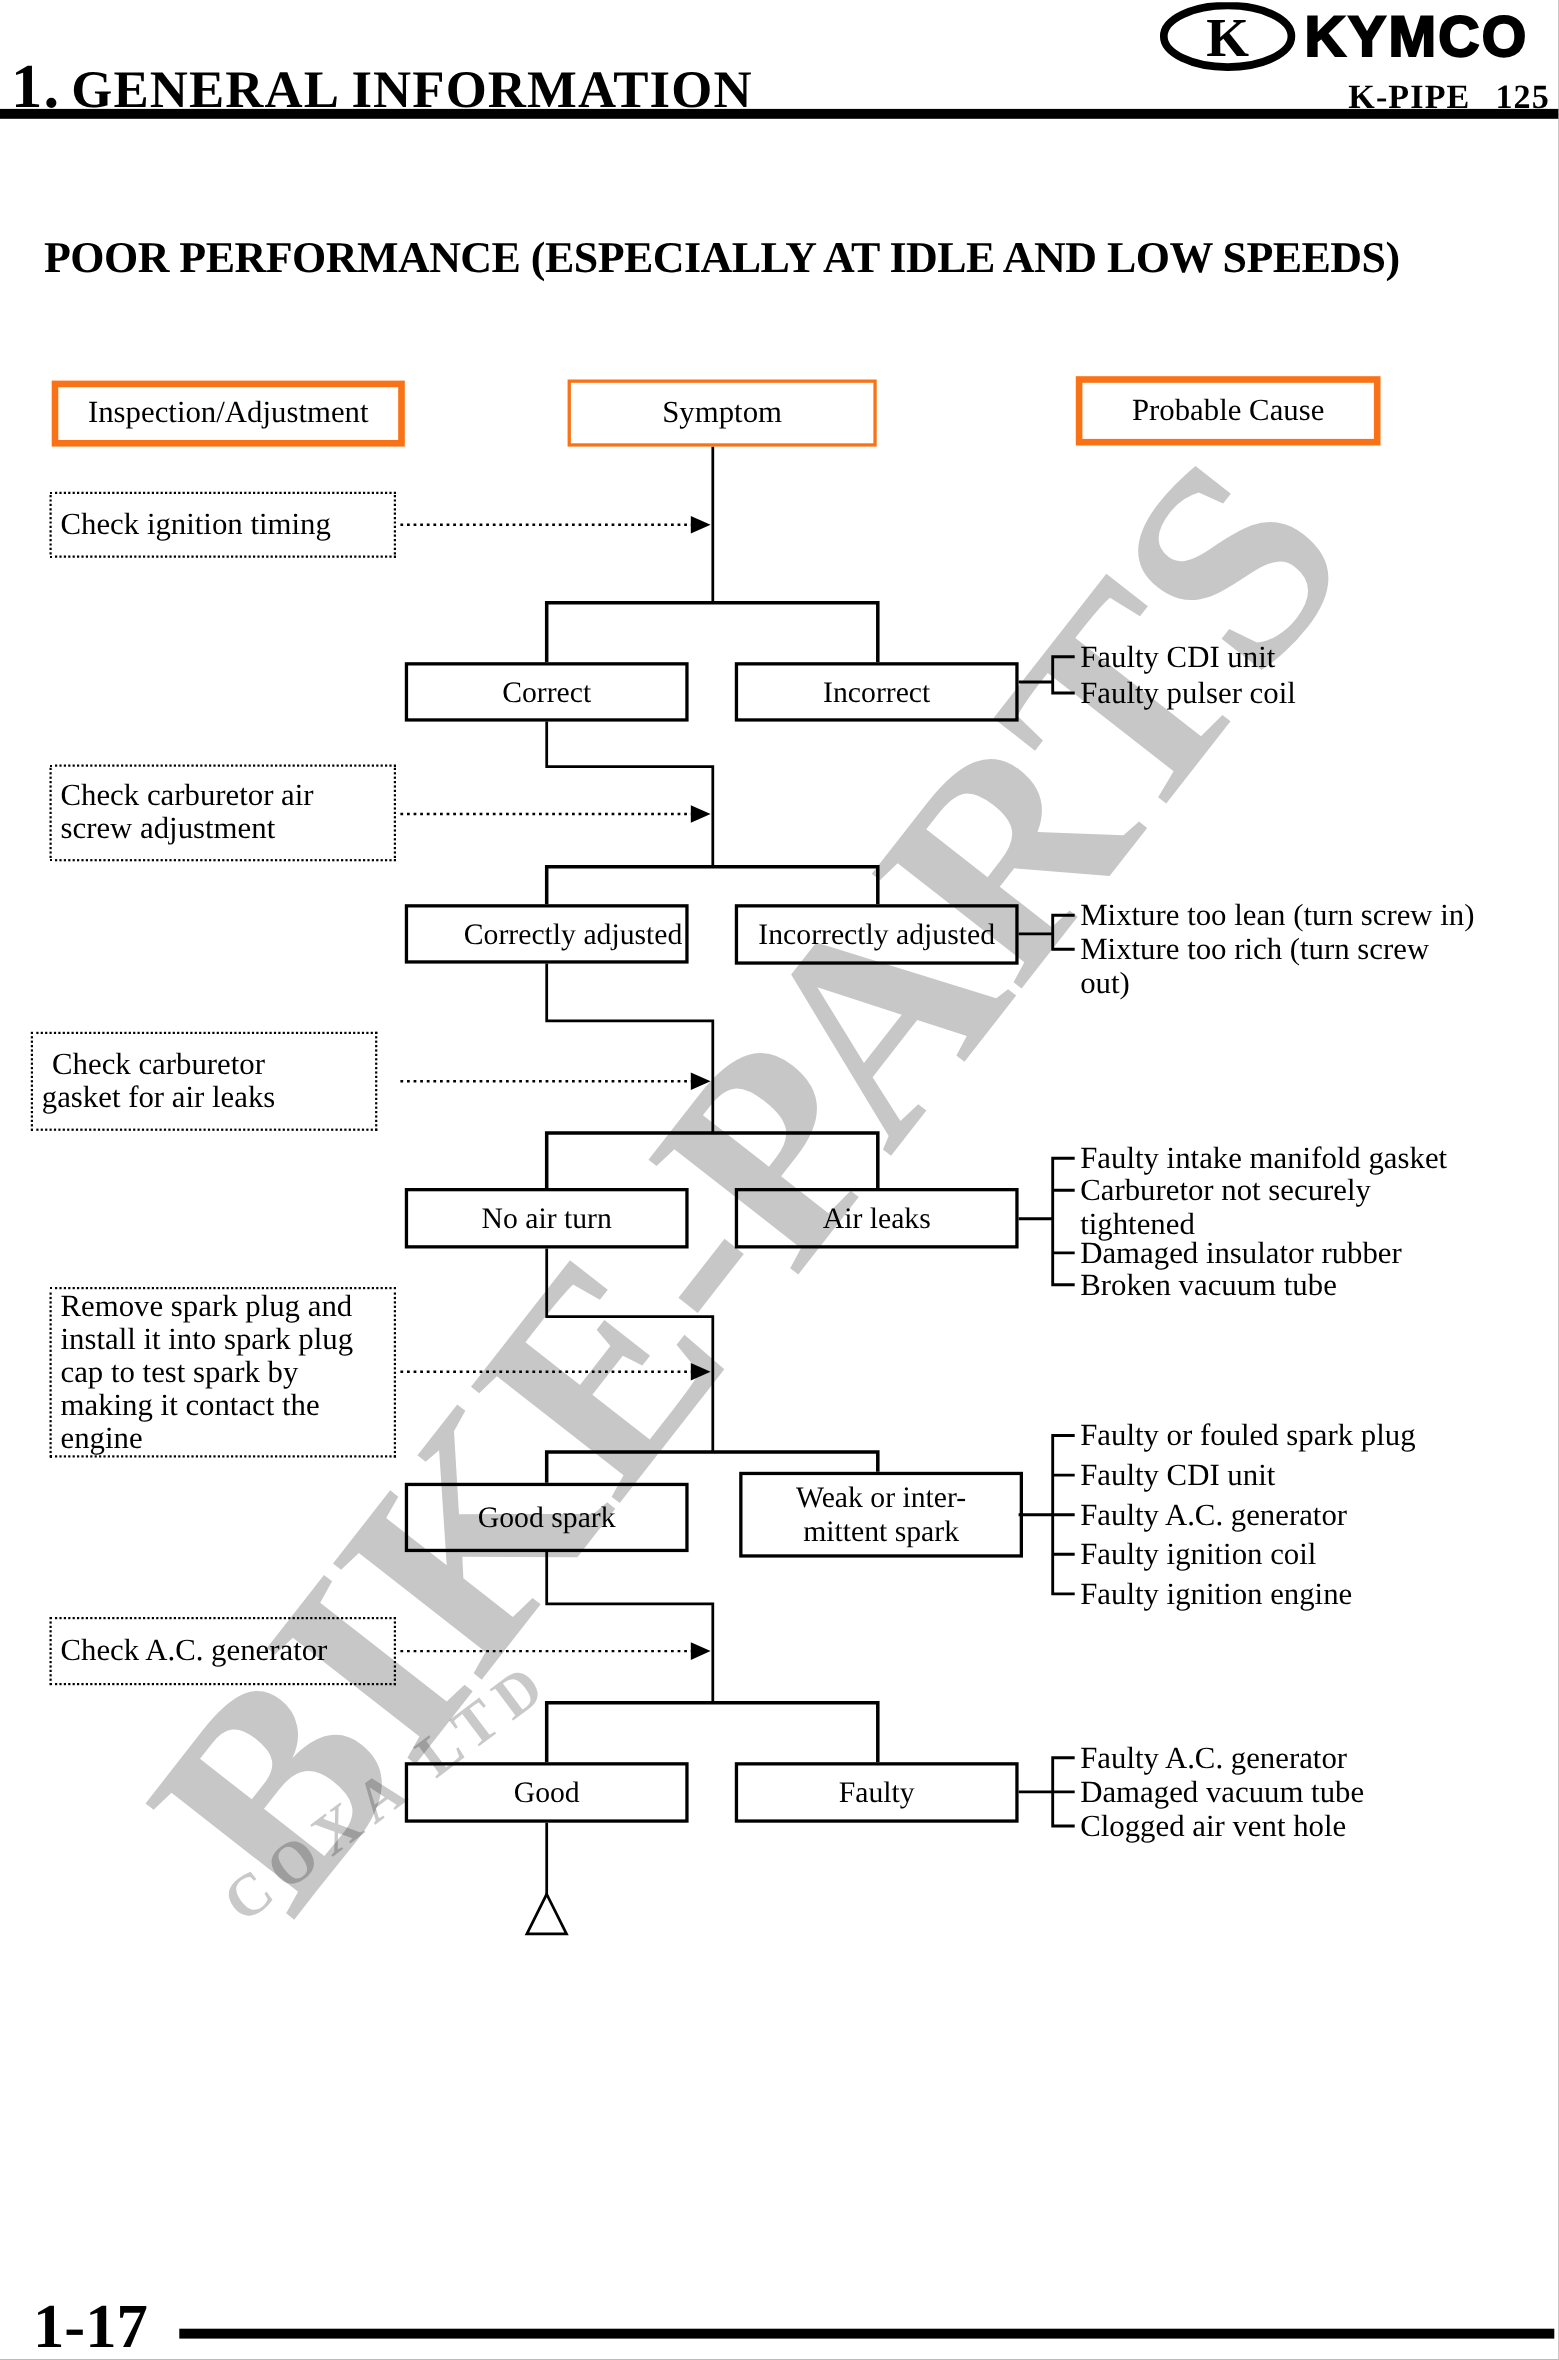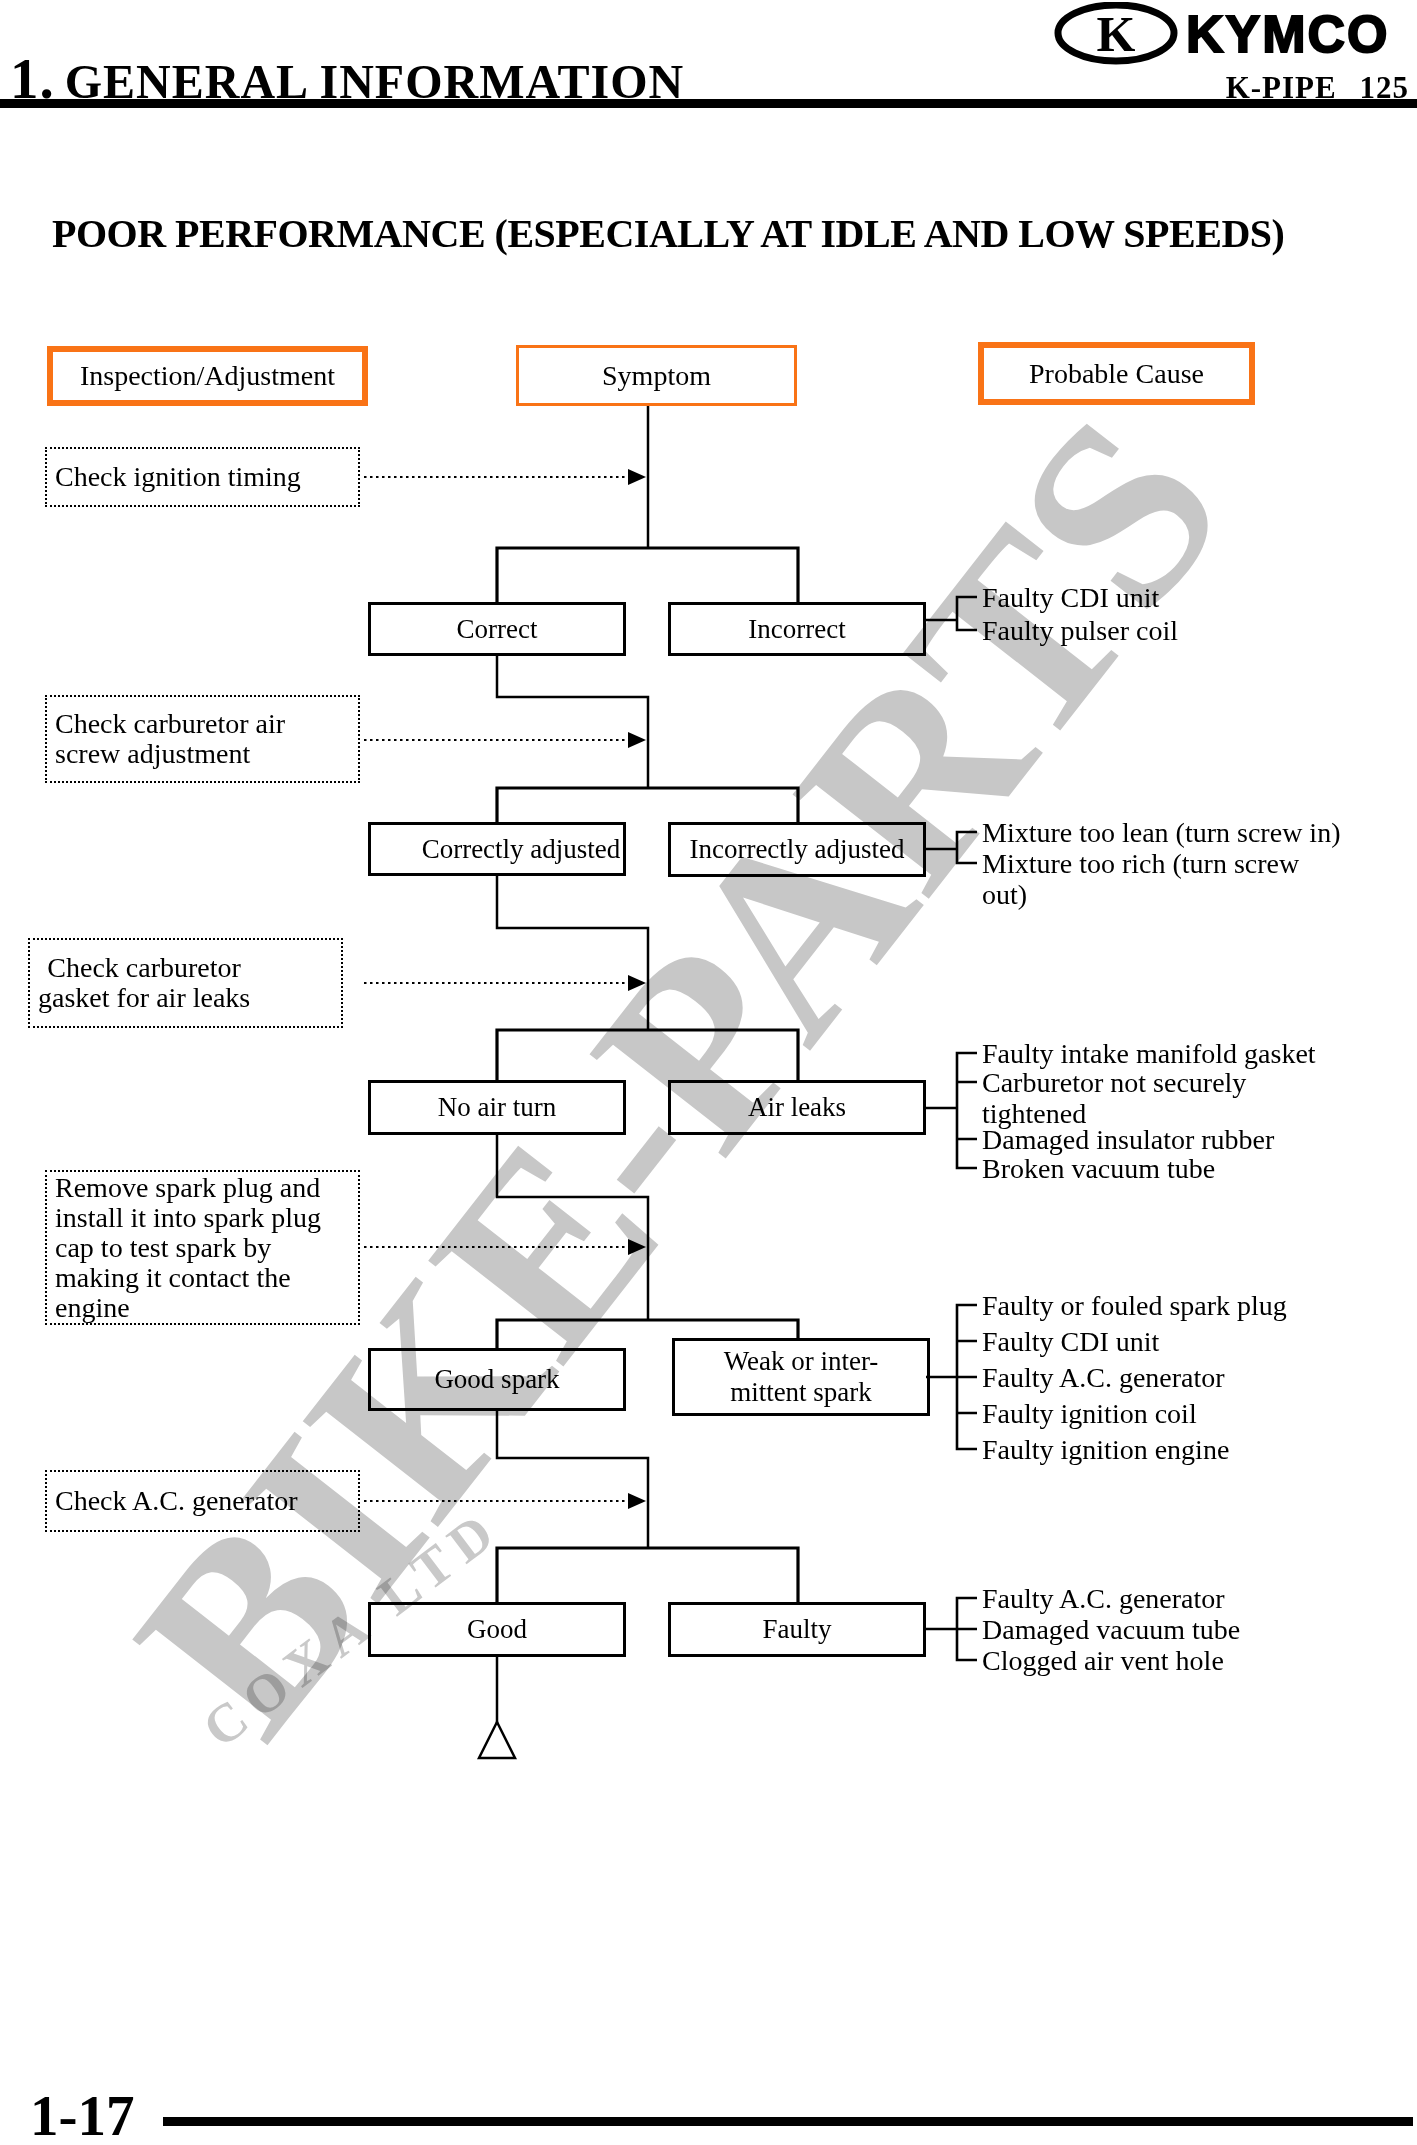--- a/index.html
+++ b/index.html
@@ -9,21 +9,21 @@
   }
   .abs{position:absolute;}
   
   .section-title{left:10px; top:46px; white-space:nowrap; font-weight:bold; letter-spacing:1px;}
   .section-no{font-size:57px;}
   .section-name{font-size:48px; margin-left:10px;text-decoration:underline;}
   .brand-word{left:1186px; top:4px; font-family:"Liberation Sans", sans-serif;
     font-weight:bold; font-size:52px; letter-spacing:2px; -webkit-text-stroke:2px #000;}
   .model{right:8px; top:70px; font-weight:bold; font-size:31px; word-spacing:14px; letter-spacing:1px;}
   .header-rule{left:0; top:99px; width:1417px; height:9px; background:#000;}
-  .page-title{left:40px; top:210px; font-weight:bold; font-size:40px; white-space:nowrap; letter-spacing:-0.5px;margin-left:12px;}
+  .page-title{left:40px; top:210px; font-weight:bold; font-size:40px; white-space:nowrap; letter-spacing:-0.5px;}
   
   .colhead{display:flex; align-items:center; justify-content:center;
     font-size:28px; border:6px solid #f97316; box-sizing:border-box; background:transparent; z-index:3;}
   
   .dashed{border:2px dotted #000; box-sizing:border-box; display:flex; align-items:center;
     padding:2px 8px; font-size:28px; line-height:30px; white-space:pre-line; z-index:3;}
   
   .fbox{border:3px solid #000; box-sizing:border-box; display:flex; align-items:center;
     justify-content:center; text-align:center; font-size:27px; line-height:31px;
     white-space:pre-line; z-index:3; background:transparent;}

